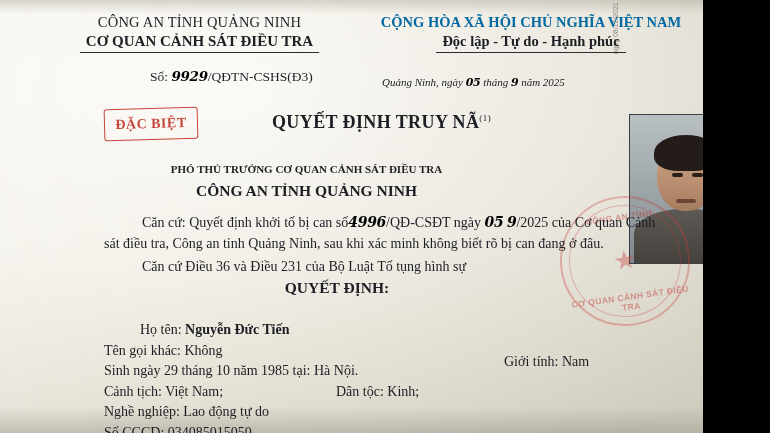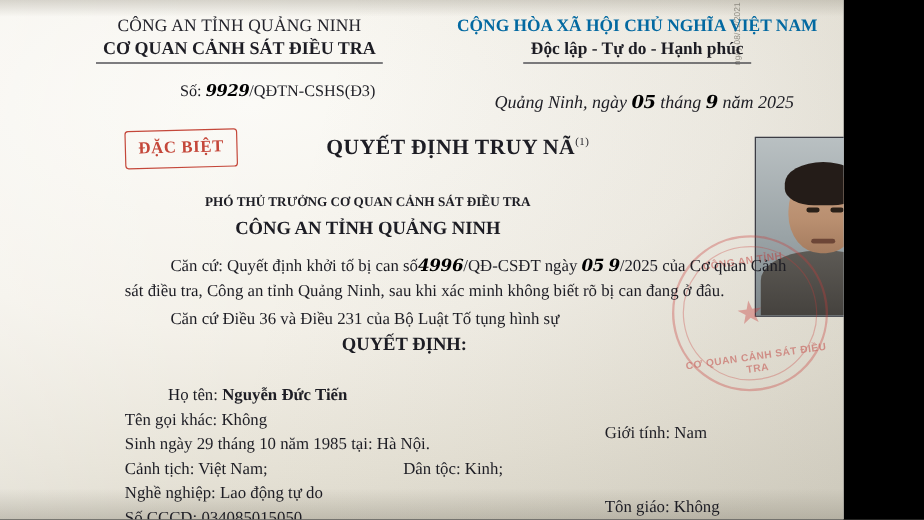--- a/index.html
+++ b/index.html
@@ -103,22 +103,22 @@
   .handwrite {
     font-family: "DejaVu Serif", serif;
     font-style: italic;
     color: #000000;
     font-weight: bold;
     letter-spacing: -0.3px;
   }
   .place-date {
     position: absolute;
     top: 76px;
-    left: 412px;
-    font-size: 15px;
+    left: 382px;
+    font-size: 11px;
     font-style: italic;
   }
 
   
   .dacbiet {
     position: absolute;
     top: 108px;
     left: 104px;
     width: 92px;
     height: 30px;
@@ -407,24 +407,20 @@
       <span>tại:</span>
       <span>Hà Nội.</span>
     </div>
     <div class="frow">
       <span>Cảnh tịch:</span>
       <span>Việt Nam;</span>
       <span class="col2">
         <span>Dân tộc:</span>
         <span>Kinh;</span>
       </span>
-      <span class="col3">
-        <span>Tôn giáo:</span>
-        <span>Không</span>
-      </span>
     </div>
     <div class="frow">
       <span>Nghề nghiệp:</span>
       <span>Lao động tự do</span>
     </div>
     <div class="frow">
       <span>Số CCCD:</span>
       <span>034085015050</span>
     </div>
   </div>

